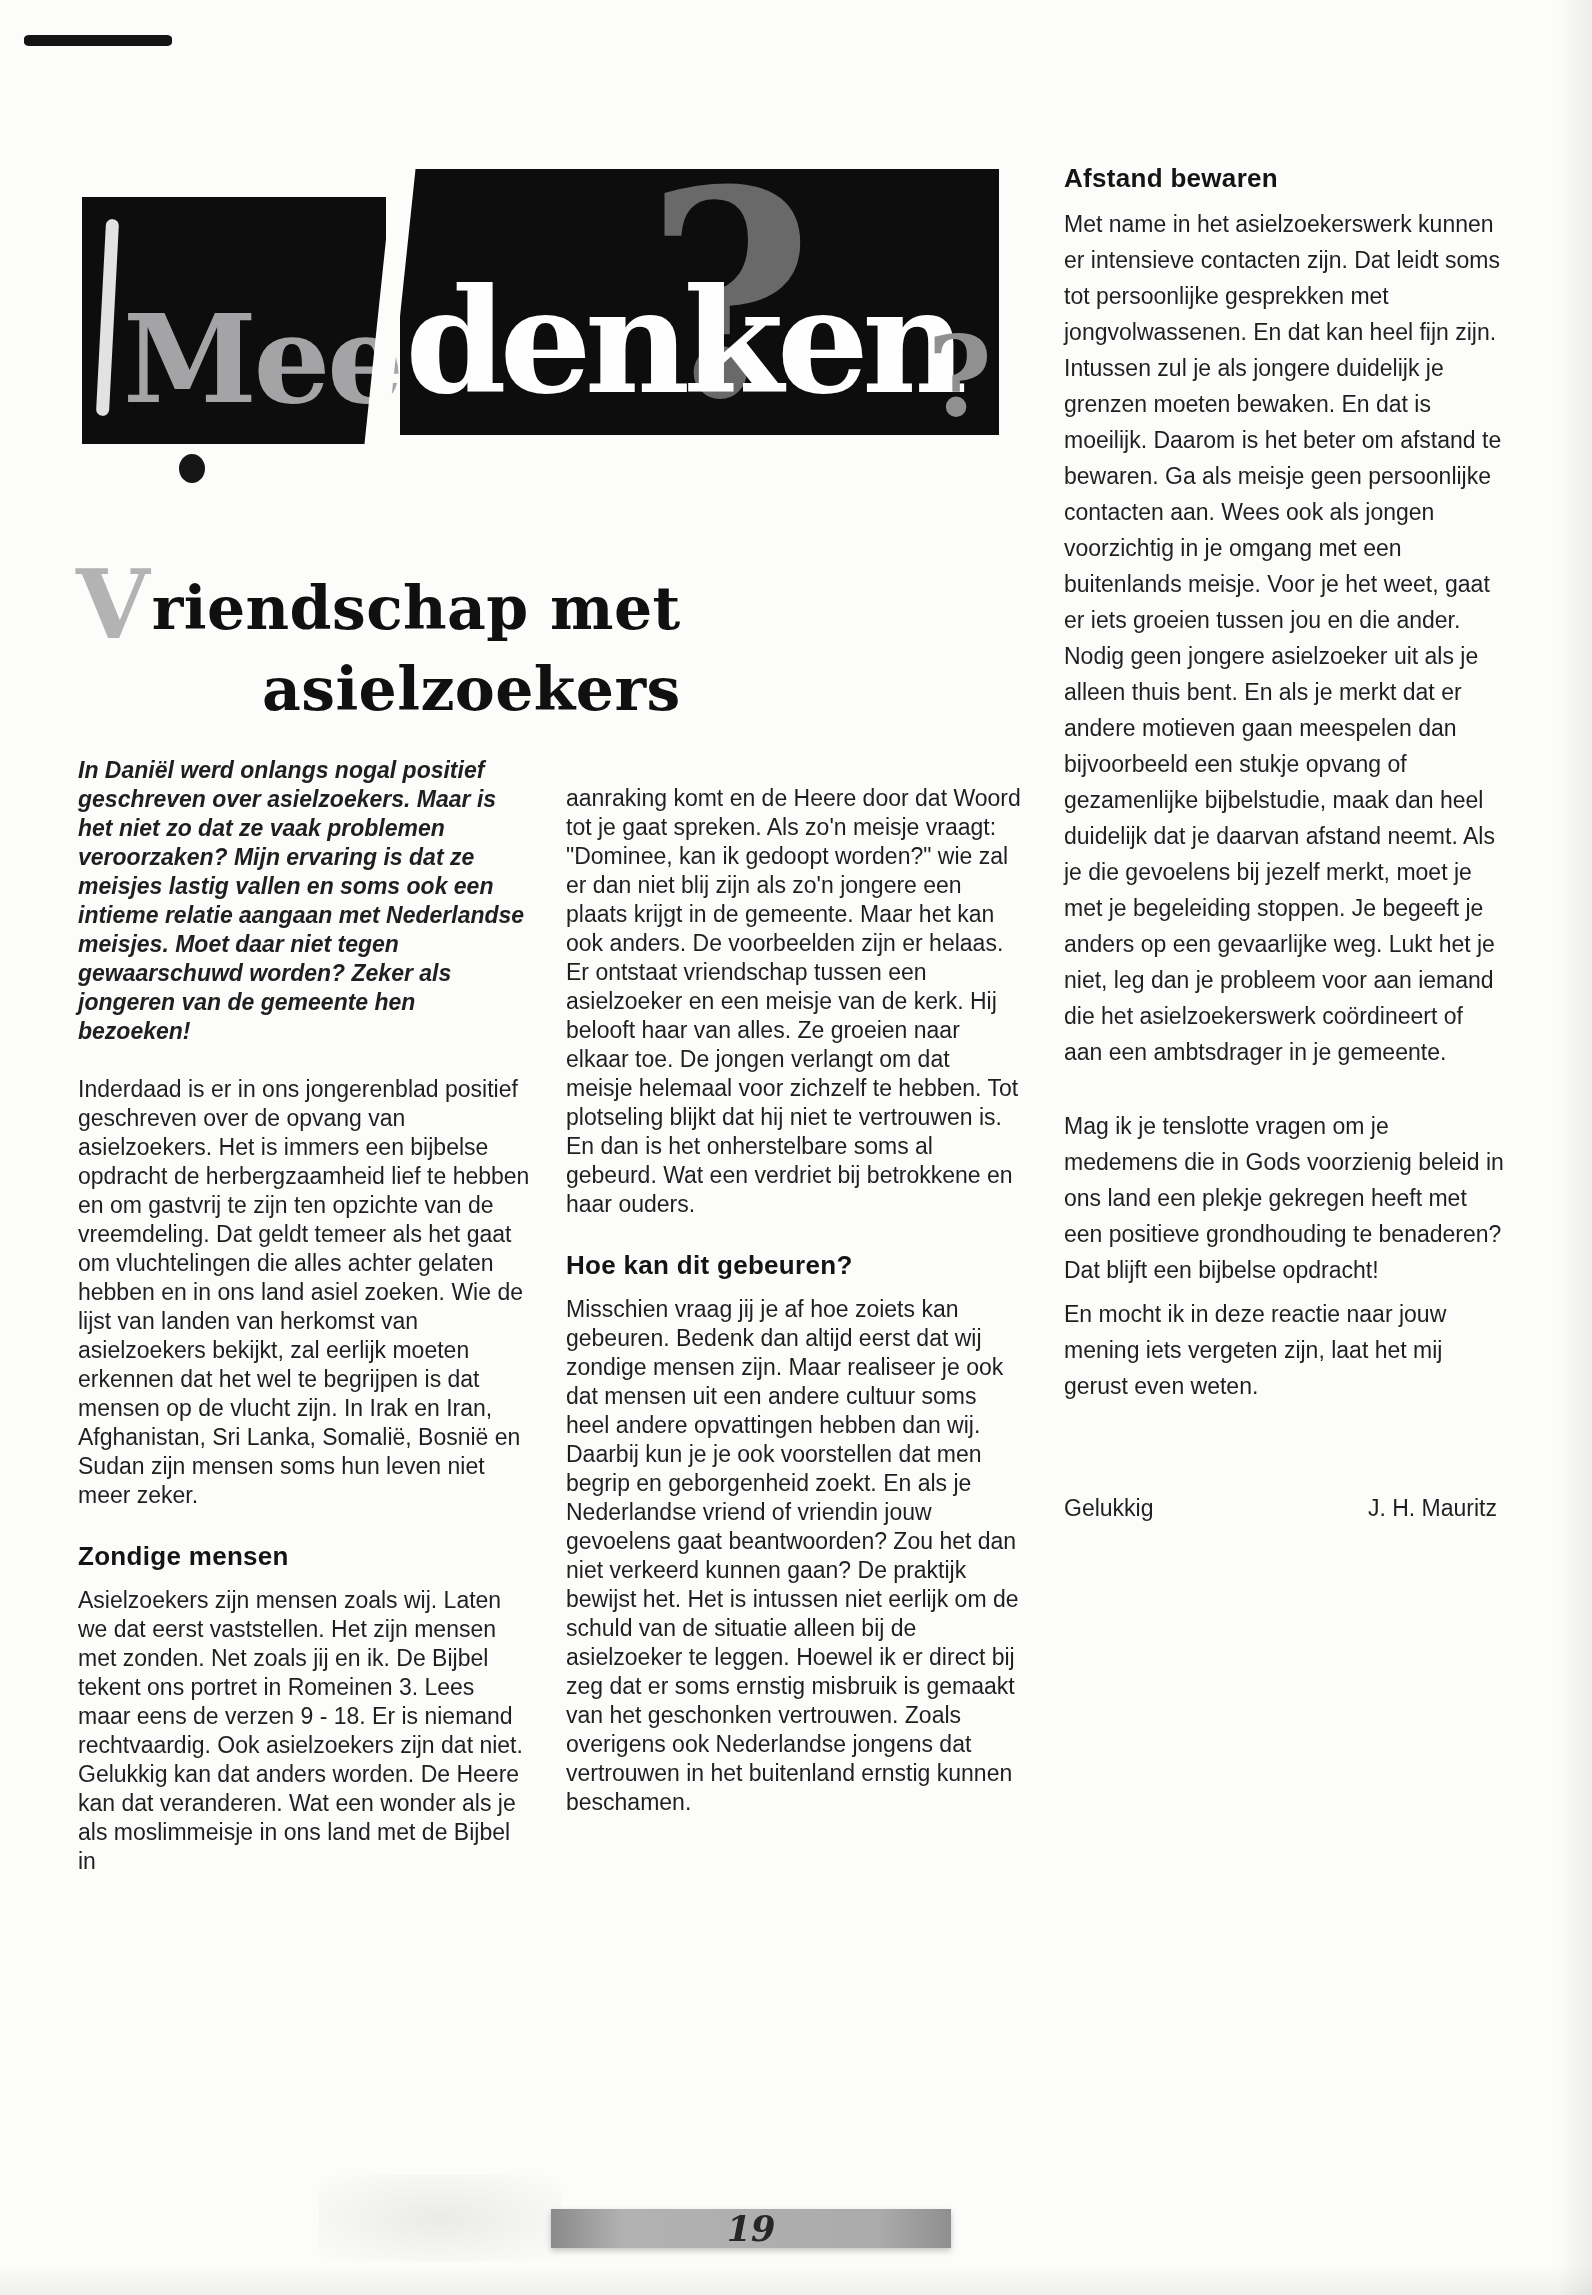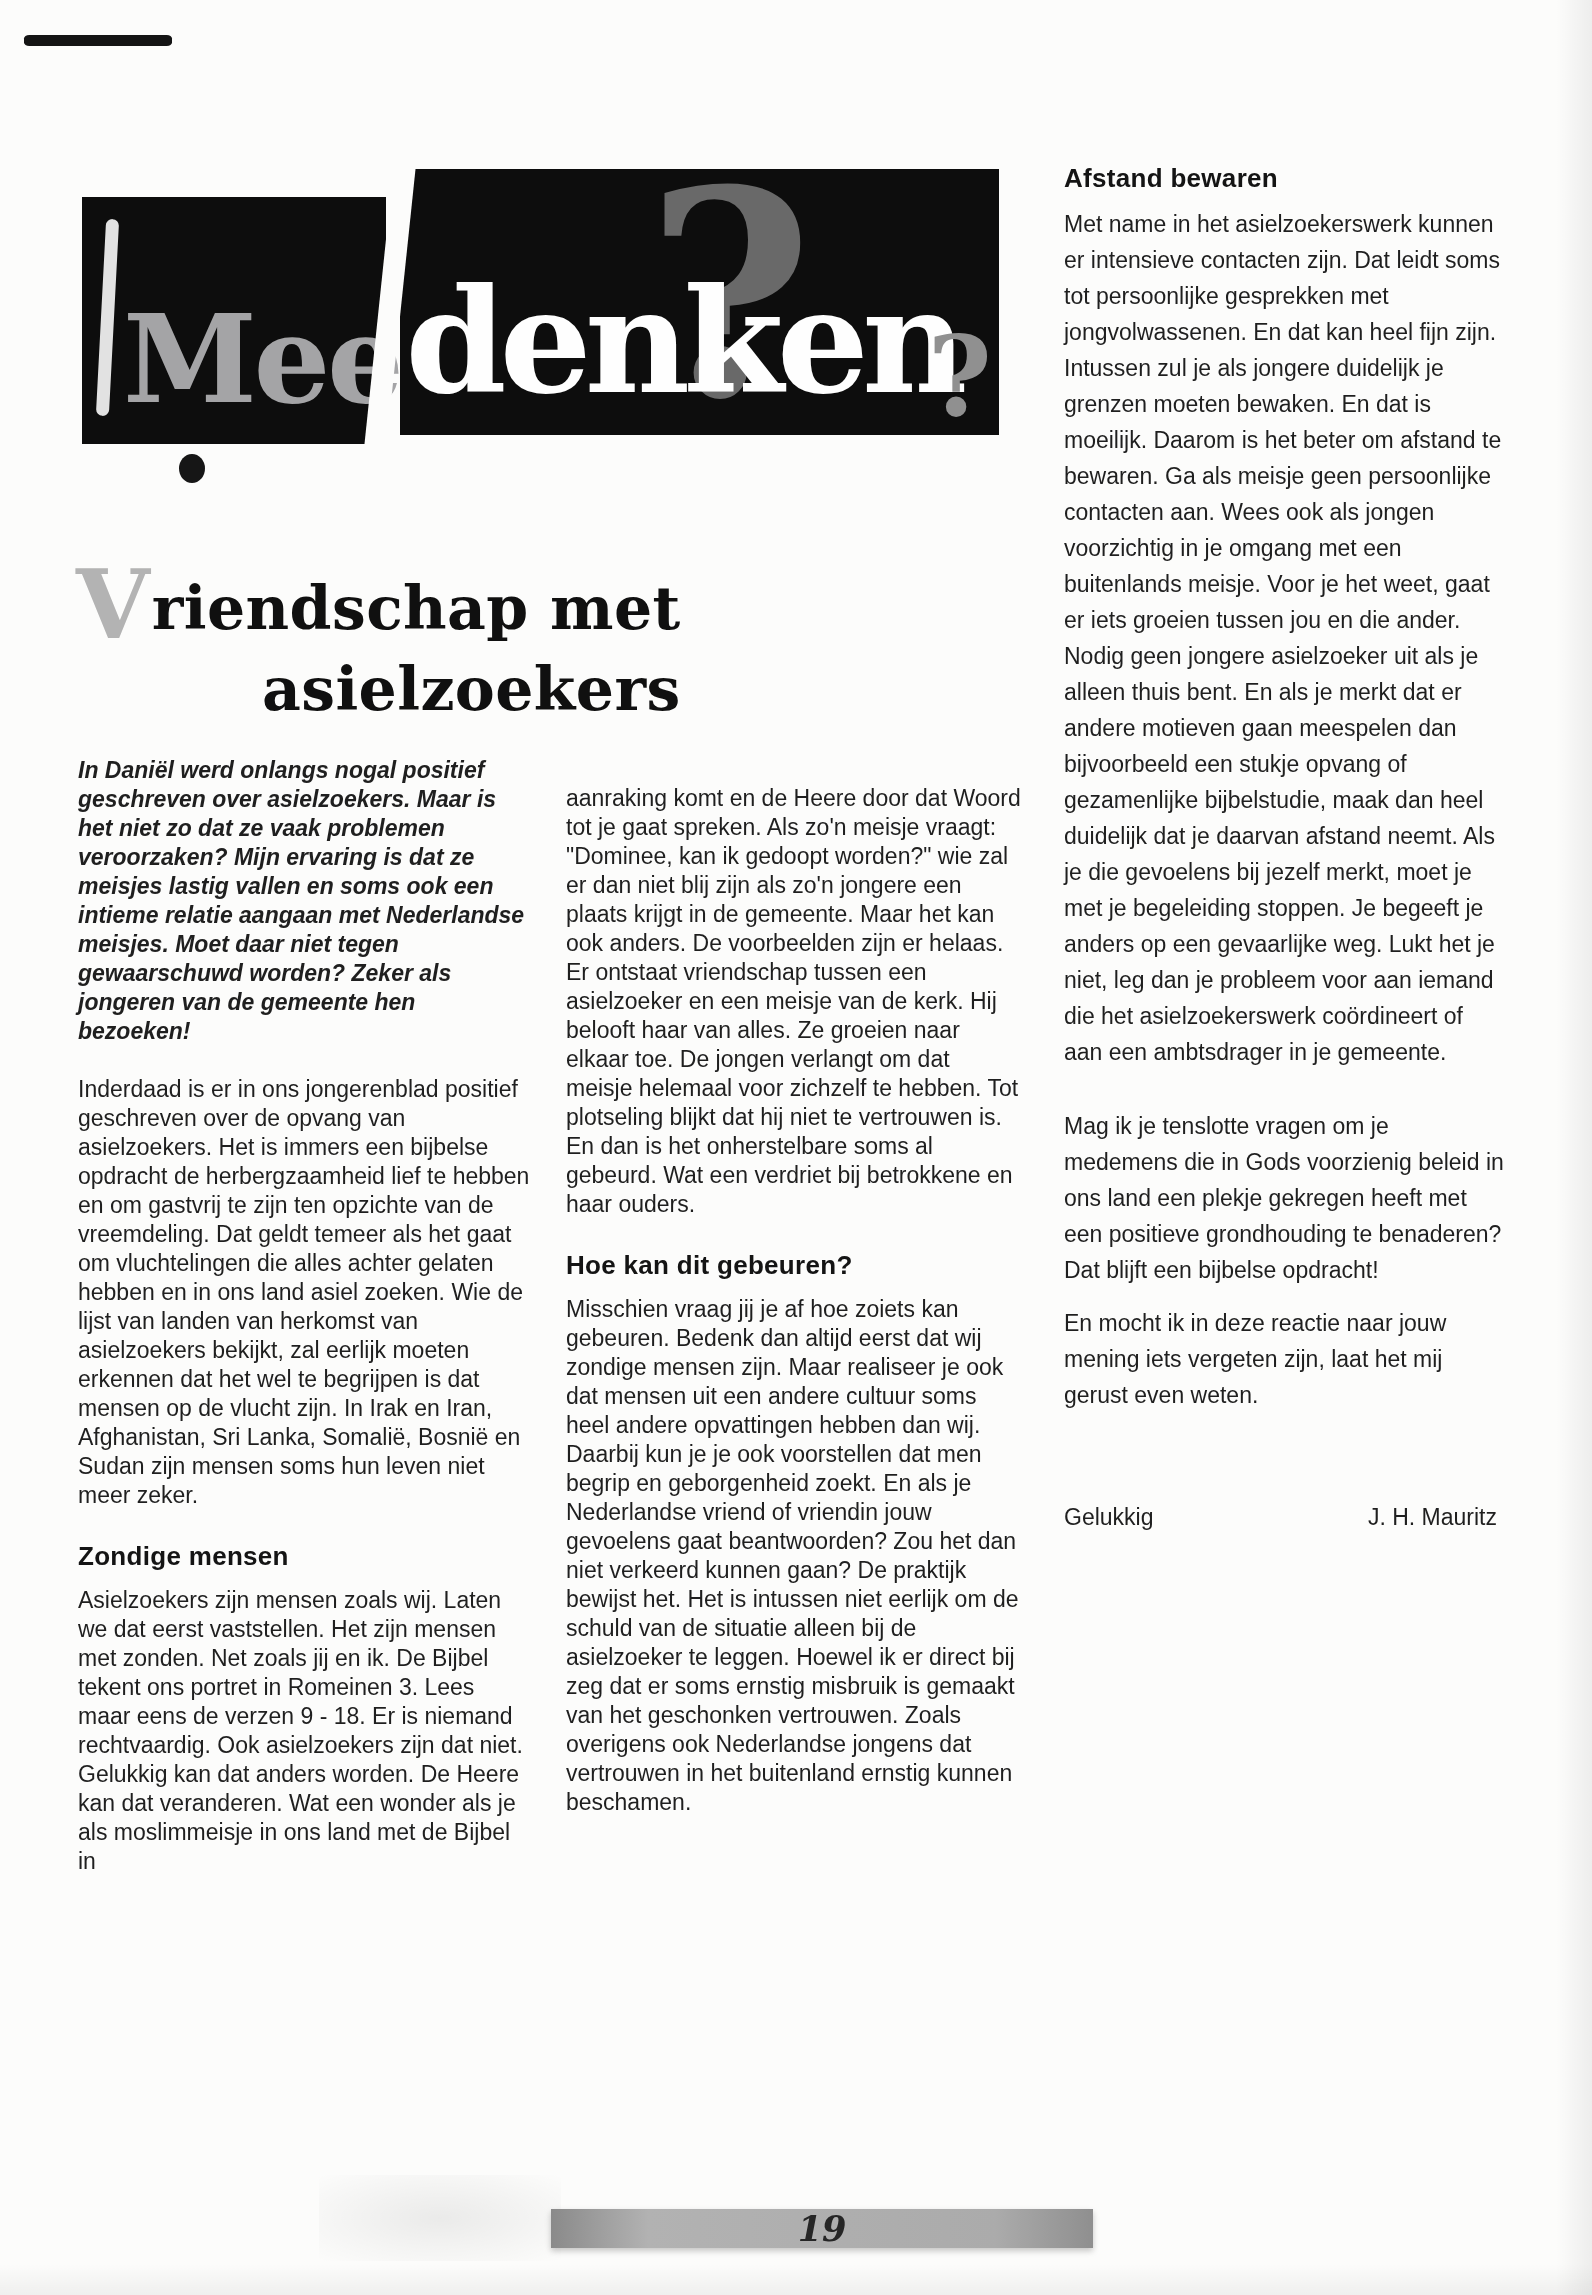--- a/index.html
+++ b/index.html
@@ -38,21 +38,21 @@
   .col h2 { font-family:"Liberation Sans", sans-serif; font-weight:700; font-size:26px; line-height:35px; color:#141414; letter-spacing:0.3px; margin:1.7px 0 12px 0; }
   .col1 { left:78px;  top:756px; width:452px; }
   .col2 { left:566px; top:784px; width:456px; }
   .col3 { left:1064px; top:161px; width:440px; line-height:36px; }
   .col3 p { margin:0 0 38px 0; }
   .col3 h2 { margin:0 0 10.4px 0; }
   .intro { font-weight:700; font-style:italic; } 
   .signoff { display:flex; justify-content:space-between; margin-top:86px; padding-right:7px; font-size:23px; }
 
   
-  .page-bar { position:absolute; left:551px; top:2209px; width:542px; height:39px;
+  .page-bar { position:absolute; left:551px; top:2209px; width:400px; height:39px;
     background:linear-gradient(90deg,#8a8a8a 0%, #b2b2b2 18%, #ababab 82%, #8f8f8f 100%);
     box-shadow:0 2.6px 6px rgba(0,0,0,0.22);
     display:flex; align-items:center; justify-content:center; }
   .page-num { font-family:"DejaVu Serif", serif; font-style:italic; font-weight:700; font-size:35px; color:#262626; }
 
   
   .scan-edge-right { position:absolute; right:0; top:0; width:36px; height:100%; background:linear-gradient(90deg, rgba(0,0,0,0), rgba(0,0,0,0.06)); pointer-events:none; }
   .scan-smudge { position:absolute; left:319px; top:2175px; width:242px; height:86px; background:radial-gradient(ellipse at center, rgba(0,0,0,0.07), rgba(0,0,0,0)); pointer-events:none; }
   .scan-bottom { position:absolute; left:0; bottom:0; width:100%; height:31px; background:linear-gradient(180deg, rgba(0,0,0,0), rgba(0,0,0,0.05)); pointer-events:none; }
 </style>
@@ -92,21 +92,21 @@
   <div class="col col2">
     <p>aanraking komt en de Heere door dat Woord tot je gaat spreken. Als zo'n meisje vraagt: "Dominee, kan ik gedoopt worden?" wie zal er dan niet blij zijn als zo'n jongere een plaats krijgt in de gemeente. Maar het kan ook anders. De voorbeelden zijn er helaas. Er ontstaat vriendschap tussen een asielzoeker en een meisje van de kerk. Hij belooft haar van alles. Ze groeien naar elkaar toe. De jongen verlangt om dat meisje helemaal voor zichzelf te hebben. Tot plotseling blijkt dat hij niet te vertrouwen is. En dan is het onherstelbare soms al gebeurd. Wat een verdriet bij betrokkene en haar ouders.</p>
     <h2>Hoe kan dit gebeuren?</h2>
     <p>Misschien vraag jij je af hoe zoiets kan gebeuren. Bedenk dan altijd eerst dat wij zondige mensen zijn. Maar realiseer je ook dat mensen uit een andere cultuur soms heel andere opvattingen hebben dan wij. Daarbij kun je je ook voorstellen dat men begrip en geborgenheid zoekt. En als je Nederlandse vriend of vriendin jouw gevoelens gaat beantwoorden? Zou het dan niet verkeerd kunnen gaan? De praktijk bewijst het. Het is intussen niet eerlijk om de schuld van de situatie alleen bij de asielzoeker te leggen. Hoewel ik er direct bij zeg dat er soms ernstig misbruik is gemaakt van het geschonken vertrouwen. Zoals overigens ook Nederlandse jongens dat vertrouwen in het buitenland ernstig kunnen beschamen.</p>
   </div>
 
   <div class="col col3">
     <h2>Afstand bewaren</h2>
     <p>Met name in het asielzoekerswerk kunnen er intensieve contacten zijn. Dat leidt soms tot persoonlijke gesprekken met jongvolwassenen. En dat kan heel fijn zijn. Intussen zul je als jongere duidelijk je grenzen moeten bewaken. En dat is moeilijk. Daarom is het beter om afstand te bewaren. Ga als meisje geen persoonlijke contacten aan. Wees ook als jongen voorzichtig in je omgang met een buitenlands meisje. Voor je het weet, gaat er iets groeien tussen jou en die ander. Nodig geen jongere asielzoeker uit als je alleen thuis bent. En als je merkt dat er andere motieven gaan meespelen dan bijvoorbeeld een stukje opvang of gezamenlijke bijbelstudie, maak dan heel duidelijk dat je daarvan afstand neemt. Als je die gevoelens bij jezelf merkt, moet je met je begeleiding stoppen. Je begeeft je anders op een gevaarlijke weg. Lukt het je niet, leg dan je probleem voor aan iemand die het asielzoekerswerk coördineert of aan een ambtsdrager in je gemeente.</p>
     <p style="margin-bottom:0;">Mag ik je tenslotte vragen om je medemens die in Gods voorzienig beleid in ons land een plekje gekregen heeft met een positieve grondhouding te benaderen? Dat blijft een bijbelse opdracht!</p>
-    <p style="margin-top:17px;">En mocht ik in deze reactie naar jouw mening iets vergeten zijn, laat het mij gerust even weten.</p>
+    <p style="margin-top:8px;">En mocht ik in deze reactie naar jouw mening iets vergeten zijn, laat het mij gerust even weten.</p>
     <div class="signoff">
       <span>Gelukkig</span>
       <span>J. H. Mauritz</span>
     </div>
   </div>
 
   <div class="scan-smudge"></div>
   <div class="page-bar">
     <span class="page-num">19</span>
   </div>

